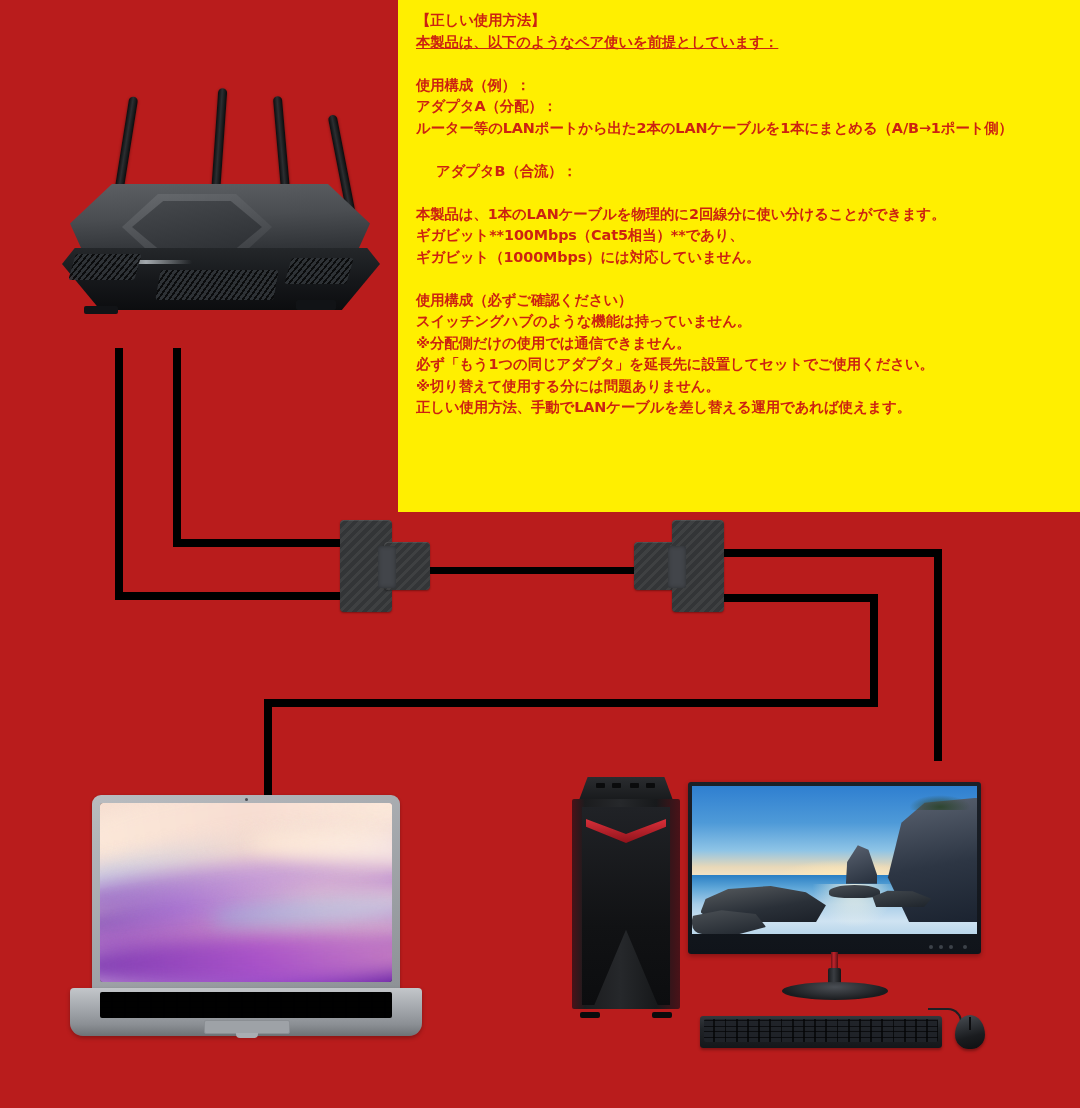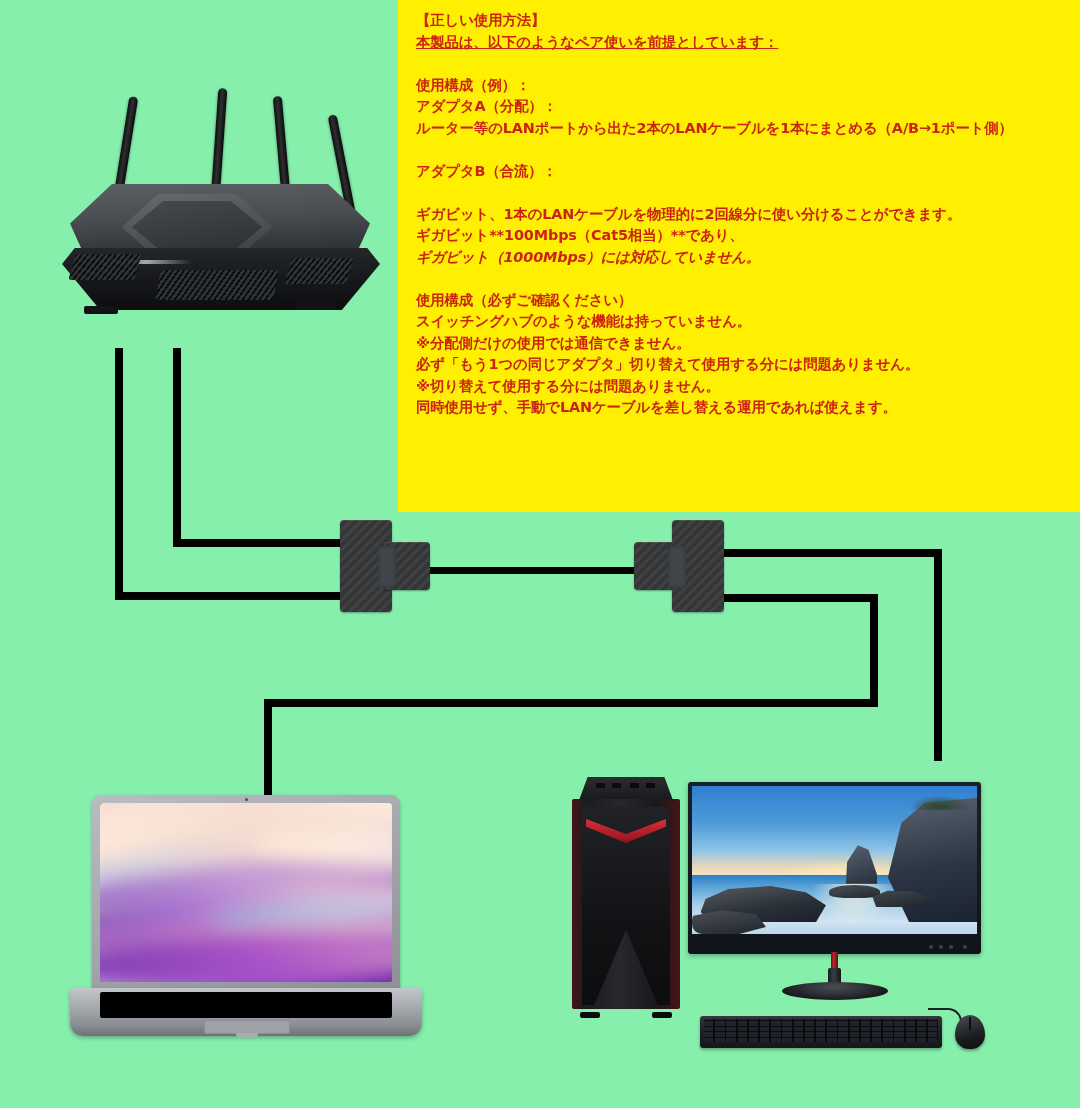--- a/index.html
+++ b/index.html
@@ -1,19 +1,19 @@
 <!DOCTYPE html>
 <html><head>
 <meta charset="utf-8">
 <style>
   html,body{margin:0;padding:0;background:#fff;}
   body{width:1080px;height:1108px;position:relative;overflow:hidden;
        font-family:"DejaVu Sans","Liberation Sans",sans-serif;}
 
-  #stage{position:absolute;left:0;top:0;width:1080px;height:1108px;background:#86efac;}
+  #stage{position:absolute;left:0;top:0;width:1080px;height:1108px;background:#b91c1c;}
 
   
   #notice{
     position:absolute; left:398px; top:0px; width:682px; height:512px;
     background:#ffef00; box-sizing:border-box;
     padding:10px 0 0 18px;
   }
   #notice .ln{
     color:#cc2211; font-weight:bold; font-size:14.4px; line-height:21.5px;
     white-space:pre; letter-spacing:-0.1px;
@@ -268,27 +268,27 @@
   </div>
 
   <div id="notice" style="background: rgb(255, 239, 0); color: rgb(204, 34, 17);">
       <div class="ln" style="color: rgb(204, 34, 17);">【正しい使用方法】</div>
       <div class="ln" style="color: rgb(204, 34, 17); text-decoration: underline;">本製品は、以下のようなペア使いを前提としています：</div>
       <div class="ln sp" style="color: rgb(204, 34, 17);"></div>
       <div class="ln" style="color: rgb(204, 34, 17);">使用構成（例）：</div>
       <div class="ln" style="color: rgb(204, 34, 17);">アダプタA（分配）：</div>
       <div class="ln" style="color: rgb(204, 34, 17);">ルーター等のLANポートから出た2本のLANケーブルを1本にまとめる（A/B→1ポート側）</div>
       <div class="ln sp" style="color: rgb(204, 34, 17);"></div>
-      <div class="ln" style="color: rgb(204, 34, 17);">アダプタB（合流）：</div>
-      <div class="ln sp" style="color: rgb(204, 34, 17);"></div>
-      <div class="ln" style="color: rgb(204, 34, 17);">ギガビット、1本のLANケーブルを物理的に2回線分に使い分けることができます。</div>
+      <div class="ln" style="color: rgb(204, 34, 17); margin-left: 20px;">アダプタB（合流）：</div>
+      <div class="ln sp" style="color: rgb(204, 34, 17);"></div>
+      <div class="ln" style="color: rgb(204, 34, 17);">本製品は、1本のLANケーブルを物理的に2回線分に使い分けることができます。</div>
       <div class="ln" style="color: rgb(204, 34, 17);">ギガビット**100Mbps（Cat5相当）**であり、</div>
-      <div class="ln" style="color: rgb(204, 34, 17); font-style: italic;">ギガビット（1000Mbps）には対応していません。</div>
+      <div class="ln" style="color: rgb(204, 34, 17);">ギガビット（1000Mbps）には対応していません。</div>
       <div class="ln sp" style="color: rgb(204, 34, 17);"></div>
       <div class="ln" style="color: rgb(204, 34, 17);">使用構成（必ずご確認ください）</div>
       <div class="ln" style="color: rgb(204, 34, 17);">スイッチングハブのような機能は持っていません。</div>
       <div class="ln" style="color: rgb(204, 34, 17);">※分配側だけの使用では通信できません。</div>
-      <div class="ln" style="color: rgb(204, 34, 17);">必ず「もう1つの同じアダプタ」切り替えて使用する分には問題ありません。</div>
+      <div class="ln" style="color: rgb(204, 34, 17);">必ず「もう1つの同じアダプタ」を延長先に設置してセットでご使用ください。</div>
       <div class="ln" style="color: rgb(204, 34, 17);">※切り替えて使用する分には問題ありません。</div>
-      <div class="ln" style="color: rgb(204, 34, 17);">同時使用せず、手動でLANケーブルを差し替える運用であれば使えます。</div>
+      <div class="ln" style="color: rgb(204, 34, 17);">正しい使用方法、手動でLANケーブルを差し替える運用であれば使えます。</div>
     </div>
 
 </div>
 
 </body></html>

